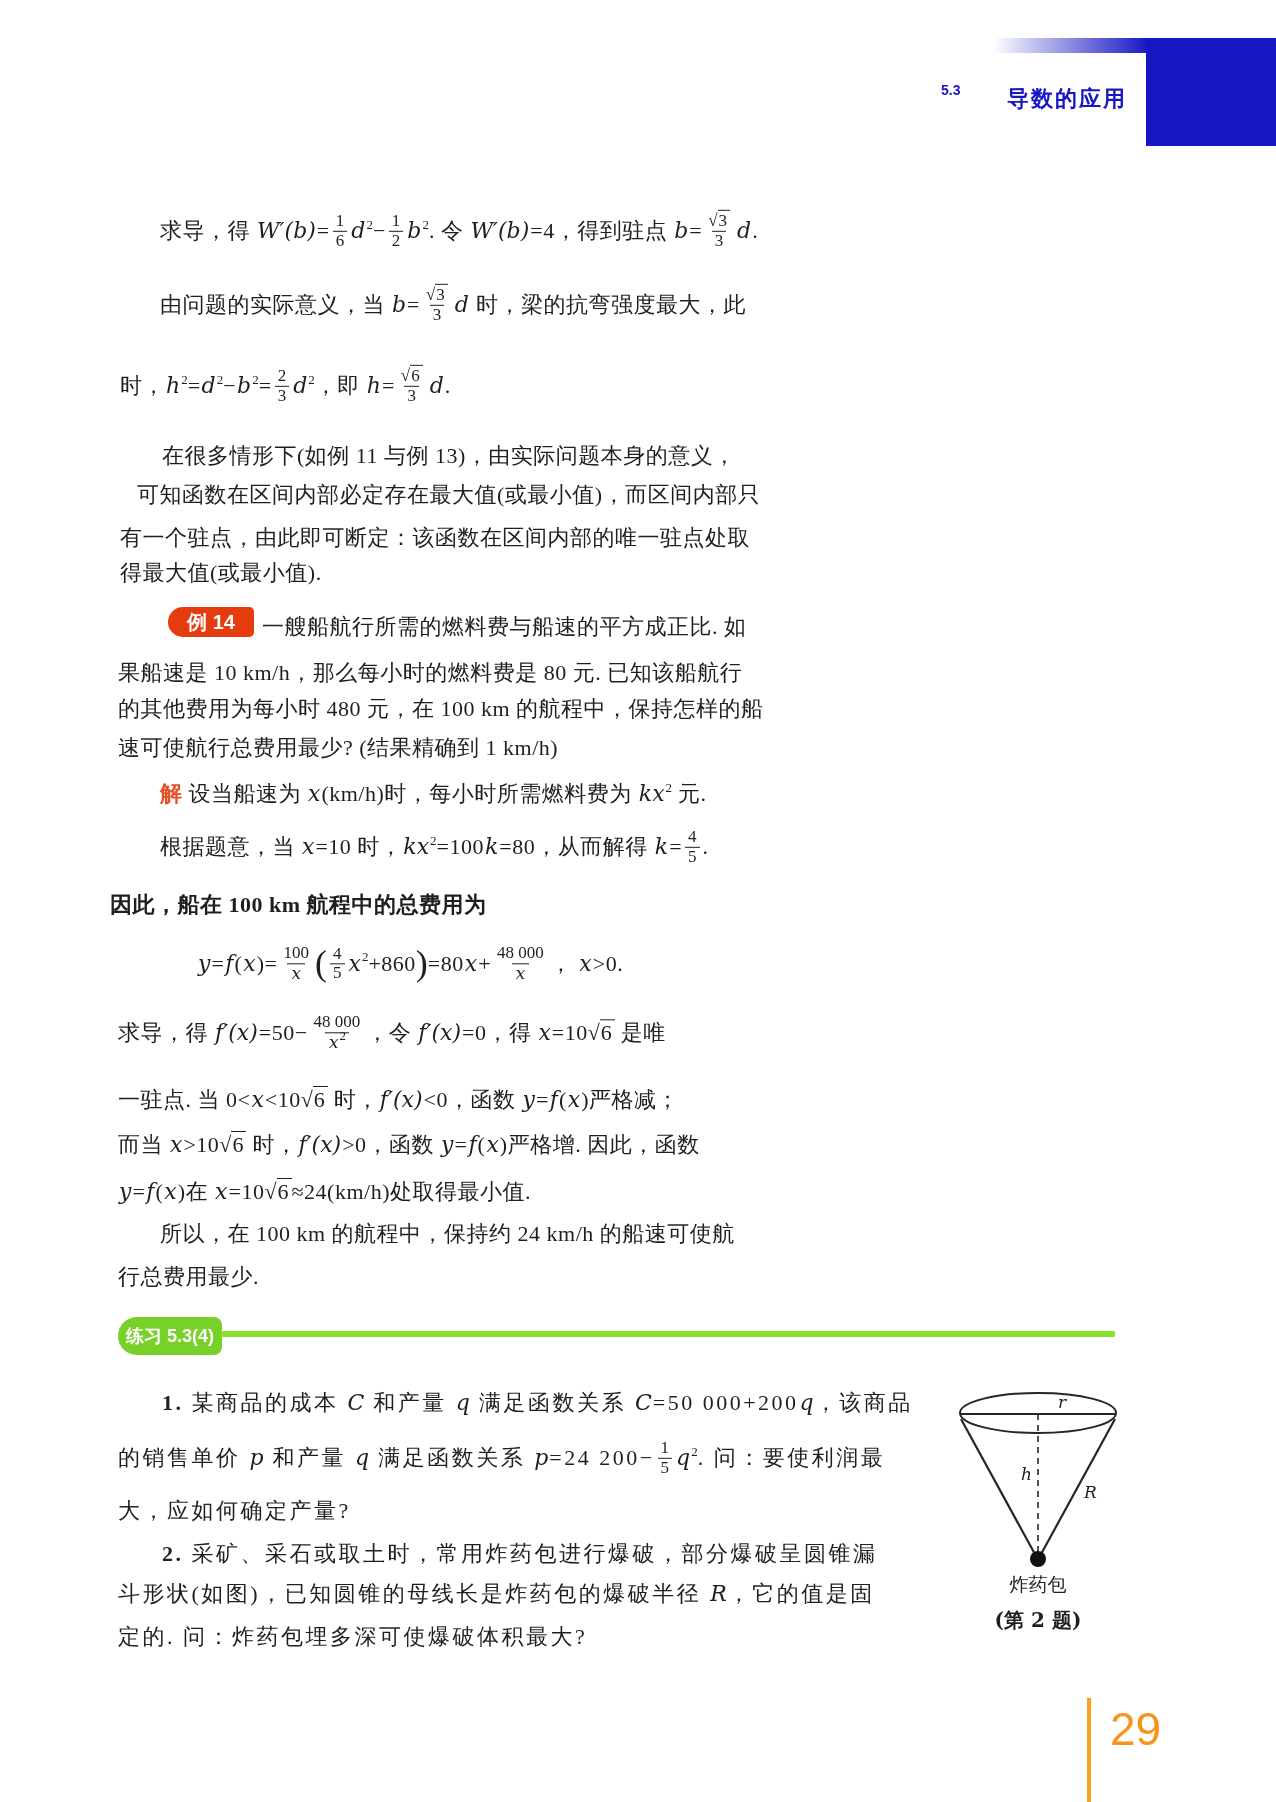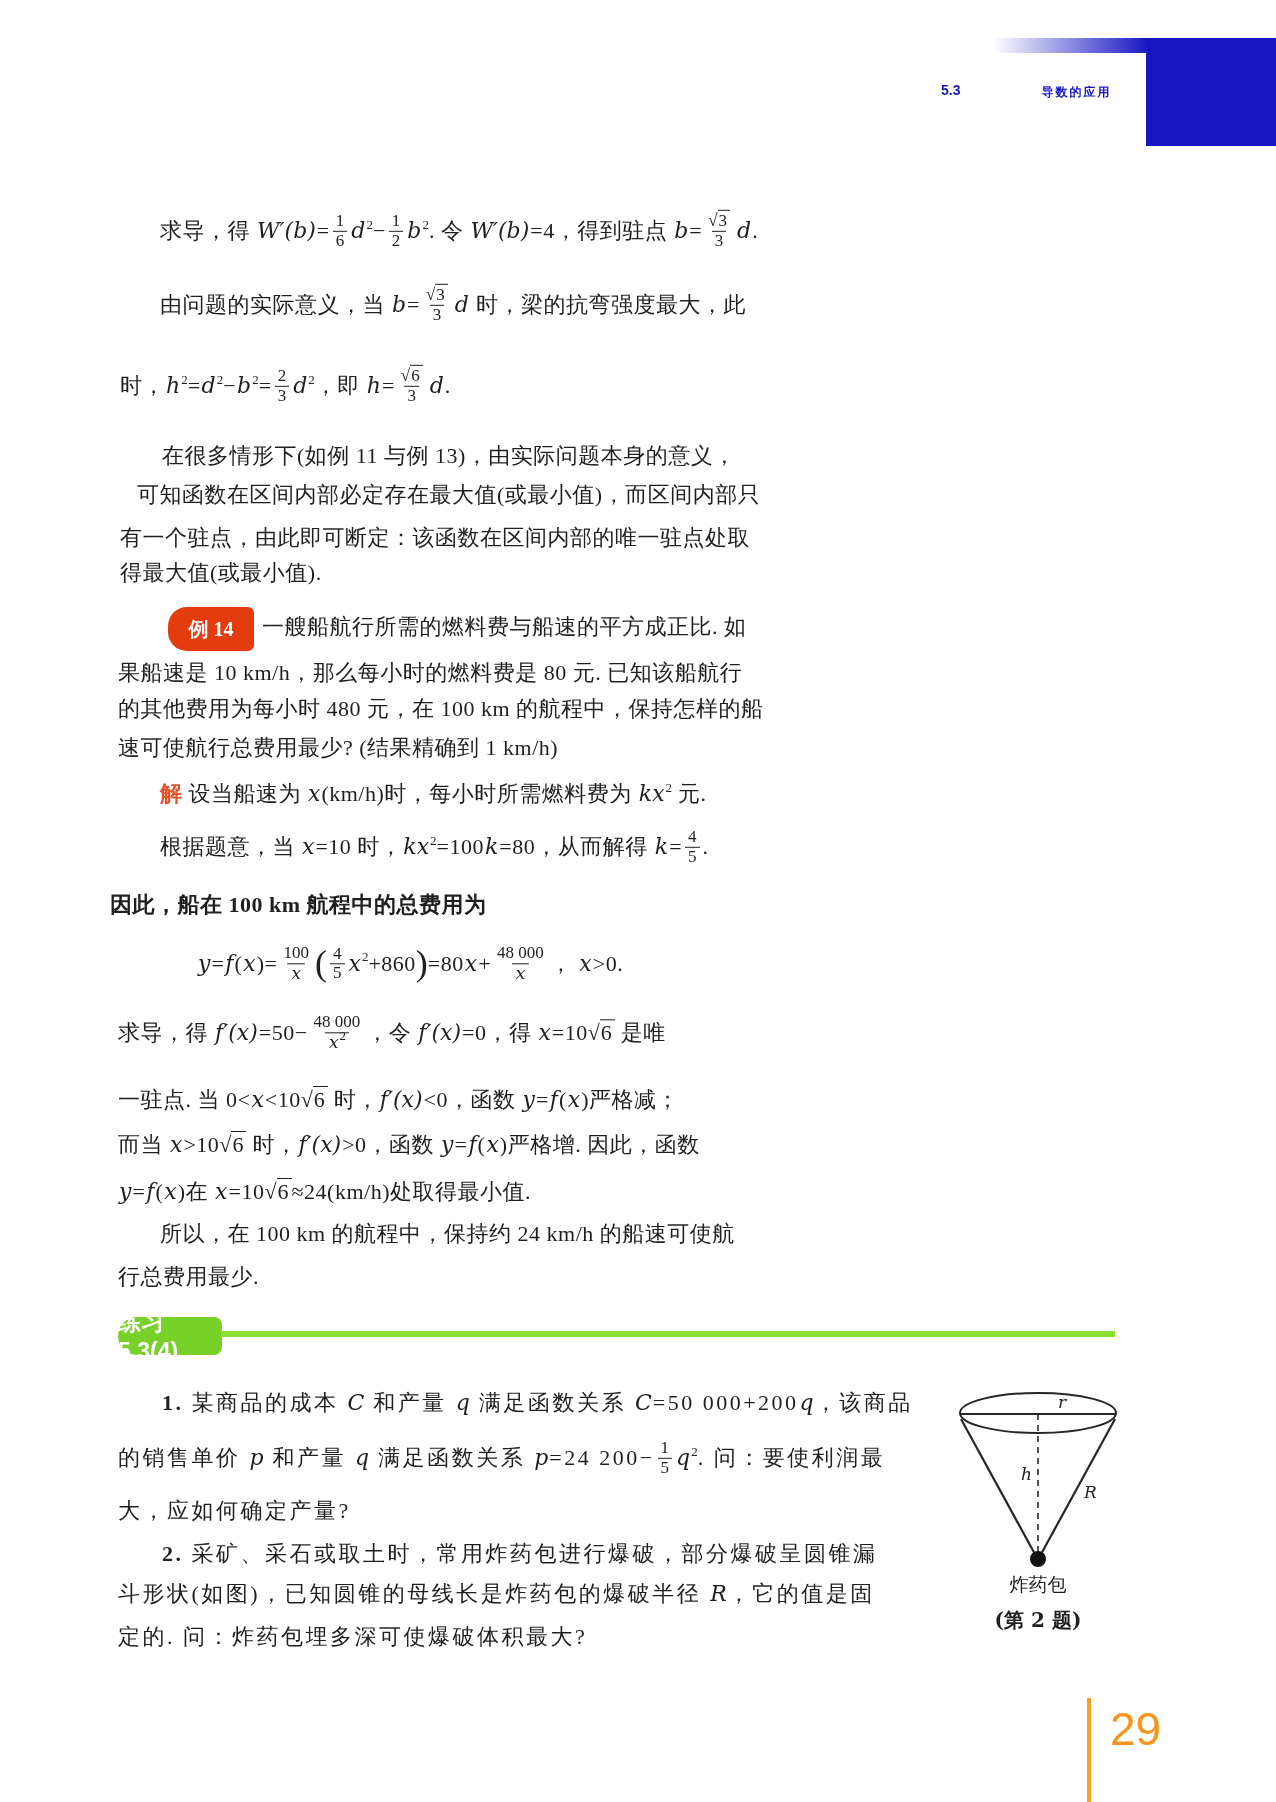--- a/index.html
+++ b/index.html
@@ -4,45 +4,45 @@
 <style>
   html,body{margin:0;padding:0;background:#e8e8e8;}
   .page{position:relative;width:1276px;height:1802px;background:#ffffff;overflow:hidden;
         font-family:"Liberation Serif","DejaVu Serif",serif;color:#1f1f1f;}
   
   .hdr-strip{position:absolute;left:993px;top:38px;width:283px;height:15px;
              background:linear-gradient(90deg,rgba(23,22,195,0) 0%,#1716c3 55%);}
   .hdr-block{position:absolute;left:1146px;top:38px;width:130px;height:108px;background:#1716c3;}
   .hdr-section{position:absolute;left:941px;top:82px;font-family:"Liberation Sans",sans-serif;
                font-weight:bold;font-size:14px;color:#1716c3;}
-  .hdr-title{position:absolute;left:1007px;top:84px;width:139px;text-align:center;
-             font-family:"Liberation Sans",sans-serif;font-weight:bold;font-size:12px;
+  .hdr-title{position:absolute;left:1007px;top:84px;width:139px;text-align:left;
+             font-family:"Liberation Sans",sans-serif;font-weight:bold;font-size:22px;
              letter-spacing:2px;color:#1716c3;}
   
   .line{position:absolute;transform:translateY(-50%);white-space:nowrap;
         font-size:22px;letter-spacing:0.5px;line-height:28px;}
   .line.exercise{letter-spacing:2.5px;}
   .seg-m{font-style:italic;font-family:"DejaVu Serif",serif;padding:0 1px;letter-spacing:0;}
   .line sup{font-size:13px;line-height:0;position:relative;top:-1px;letter-spacing:0;}
   .frac{display:inline-flex;flex-direction:column;align-items:center;vertical-align:middle;
         font-size:17px;line-height:1.1;margin:0 3px;letter-spacing:0;position:relative;top:-2px;}
   .frac .num{padding:0 3px;}
   .frac .den{border-top:1.6px solid #1f1f1f;padding:0 3px;}
   .sqrt{display:inline-block;letter-spacing:0;}
   .sqrt .sq-x{border-top:1.6px solid #1f1f1f;padding:0 3px 0 1px;}
   .big{font-size:36px;font-weight:400;vertical-align:middle;position:relative;top:-3px;letter-spacing:0;}
   .red{color:#e2512a;font-weight:bold;}
   .bold{font-weight:bold;}
   
   .badge{position:absolute;display:flex;align-items:center;justify-content:center;
          color:#ffffff;font-family:"Liberation Sans",sans-serif;font-weight:bold;}
-  .badge-example{left:168px;top:607px;width:86px;height:44px;background:#e43b0f;
-                 border-radius:19px 6px 6px 19px;font-size:20px;font-family:Liberation Serif, serif;}
+  .badge-example{left:168px;top:607px;width:86px;height:30px;background:#e43b0f;
+                 border-radius:19px 6px 6px 19px;font-size:20px;}
   .badge-exercise{left:118px;top:1317px;width:104px;height:38px;background:#78d128;
-                  border-radius:19px 8px 8px 19px;font-size:23px;}
+                  border-radius:19px 8px 8px 19px;font-size:18px;}
   .green-rule{position:absolute;left:221px;top:1331px;width:894px;height:6px;background:#8ae031;}
   
   .fig{position:absolute;left:938px;top:1386px;}
   .fig text{font-family:"DejaVu Serif",serif;fill:#1f1f1f;}
   .fig .lbl{font-style:italic;font-size:17px;}
   .fig .cn{font-size:19px;}
   .fig .cap{font-size:20px;font-weight:bold;}
   
   .pg-rule{position:absolute;left:1087px;top:1698px;width:4px;height:104px;background:#f7a21e;}
   .pg-num{position:absolute;left:1110px;top:1702px;font-family:"Liberation Sans",sans-serif;

